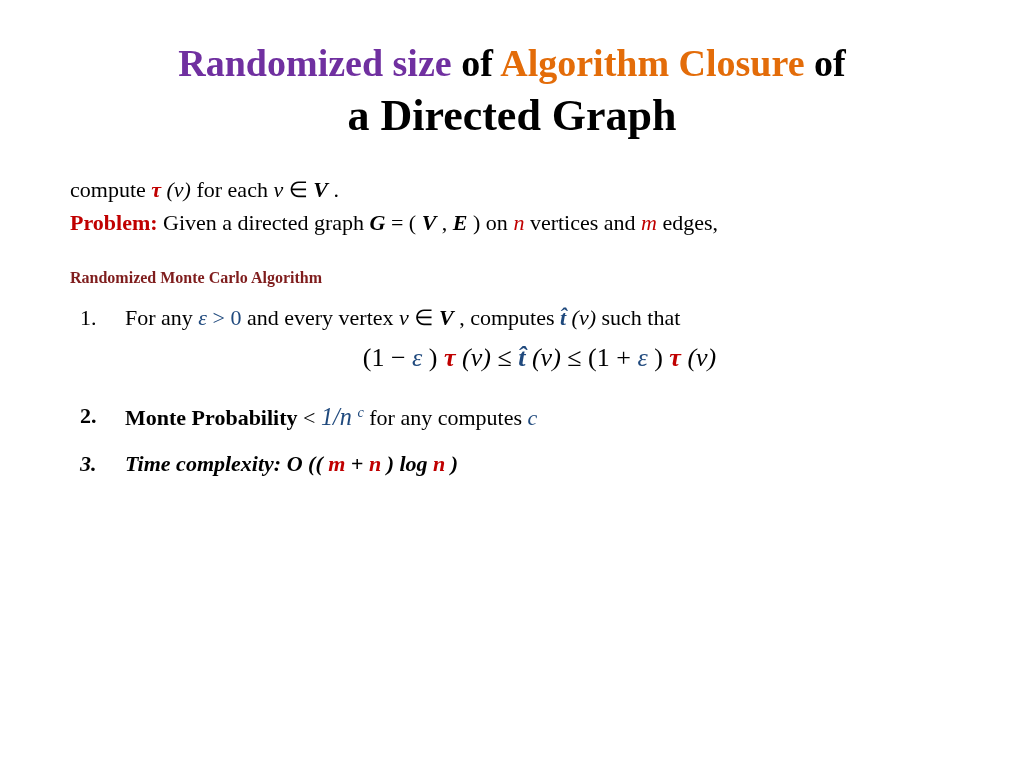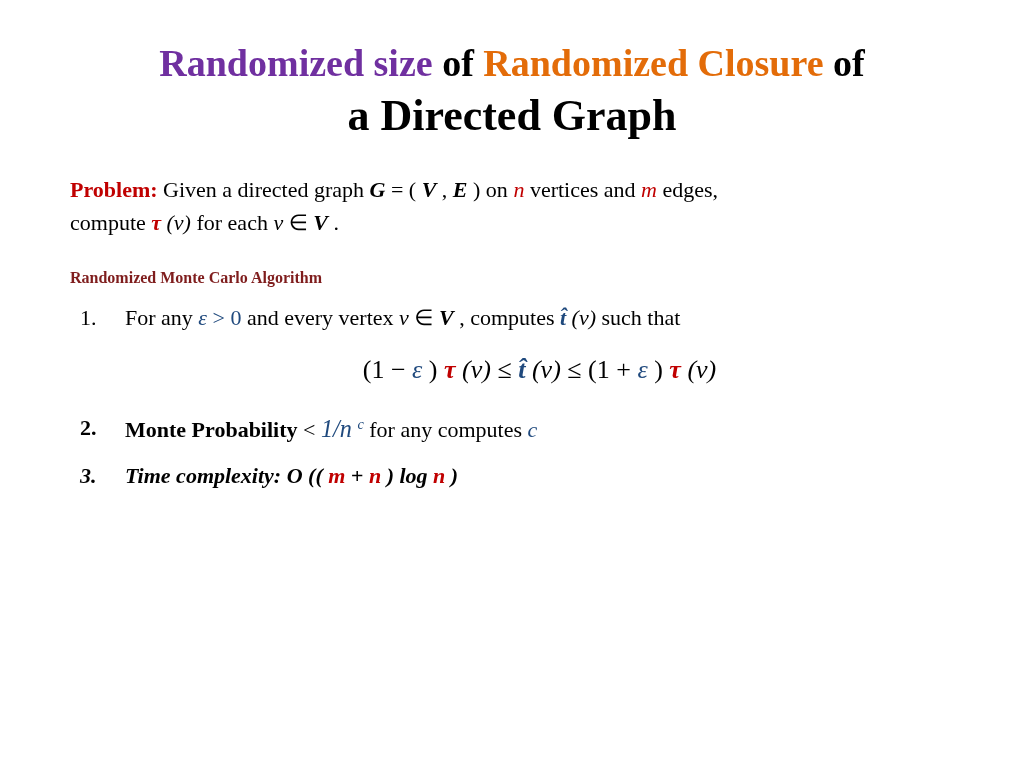--- a/index.html
+++ b/index.html
@@ -115,72 +115,72 @@
       padding-top: 0px;
     }
 
     .list-content {
       flex: 1;
     }
 
     .inequality-row {
       text-align: center;
       font-size: 26px;
-      margin-top: 16px;
+      margin-top: 4px;
       margin-bottom: 10px;
       padding-left: 0;
       width: 100%;
     }
 
     sup {
       font-size: 0.65em;
       vertical-align: super;
     }
   </style>
 </head>
 <body>
 
 <div class="slide">
 
   <div class="title-section">
     <div class="title-line1">
       <span class="title-estimating">Randomized size</span>
       <span style="color:#000;font-weight:bold;"> of </span>
-      <span class="title-transitive">Randomized Closure</span>
+      <span class="title-transitive">Algorithm Closure</span>
       <span style="color:#000;font-weight:bold;"> of</span>
     </div>
     <div class="title-line2">
       <span style="color:#000;">a Directed Graph</span>
     </div>
   </div>
 
   <div class="problem-section">
+    <div>
+      <span>compute </span>
+      <span class="math-bold-italic math-red">τ</span>
+      <span class="math-italic">(v)</span>
+      <span> for each </span>
+      <span class="math-italic">v</span>
+      <span> ∈ </span>
+      <span class="math-bold-italic">V</span>
+      <span>.</span>
+    </div>
     <div>
       <span class="problem-label">Problem:</span>
       <span>  Given a directed graph </span>
       <span class="math-bold-italic">G</span>
       <span> = (</span>
       <span class="math-bold-italic">V</span>
       <span>, </span>
       <span class="math-bold-italic">E</span>
       <span>) on </span>
       <span class="math-italic math-red">n</span>
       <span> vertices and </span>
       <span class="math-italic math-red">m</span>
       <span> edges,</span>
-    </div>
-    <div>
-      <span>compute </span>
-      <span class="math-bold-italic math-red">τ</span>
-      <span class="math-italic">(v)</span>
-      <span> for each </span>
-      <span class="math-italic">v</span>
-      <span> ∈ </span>
-      <span class="math-bold-italic">V</span>
-      <span>.</span>
     </div>
   </div>
 
   <div class="rmc-section">
     <div class="rmc-title">Randomized Monte Carlo Algorithm</div>
 
     <div class="list-section">
 
       <div class="list-item">
         <span class="list-number">1.</span>

